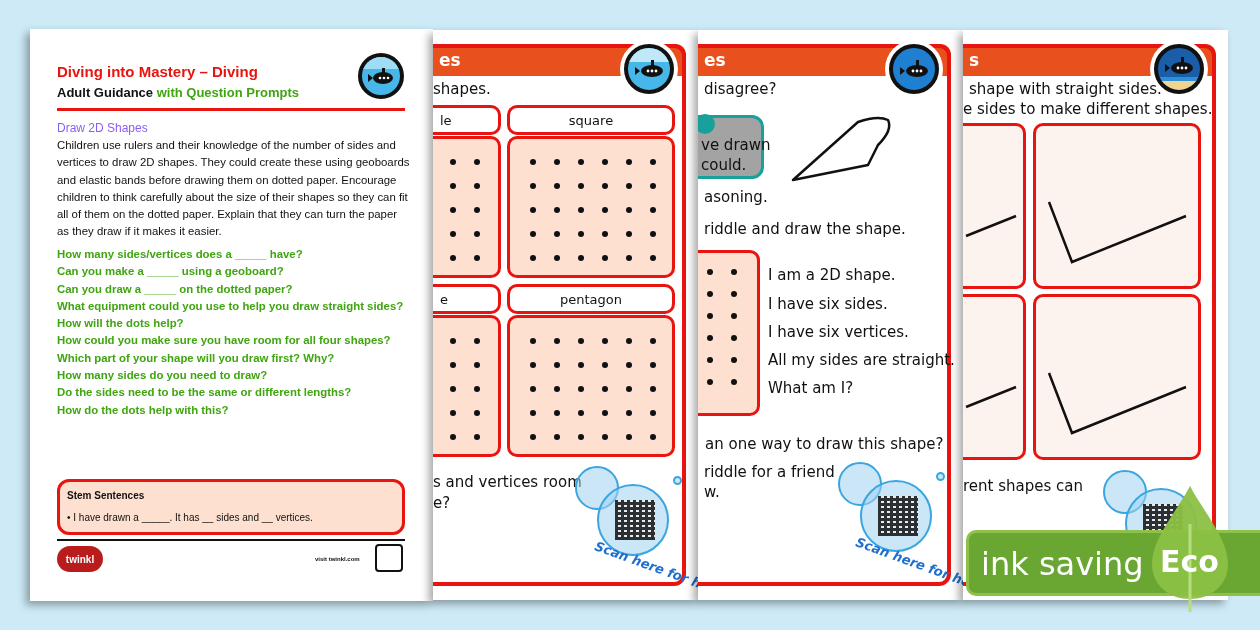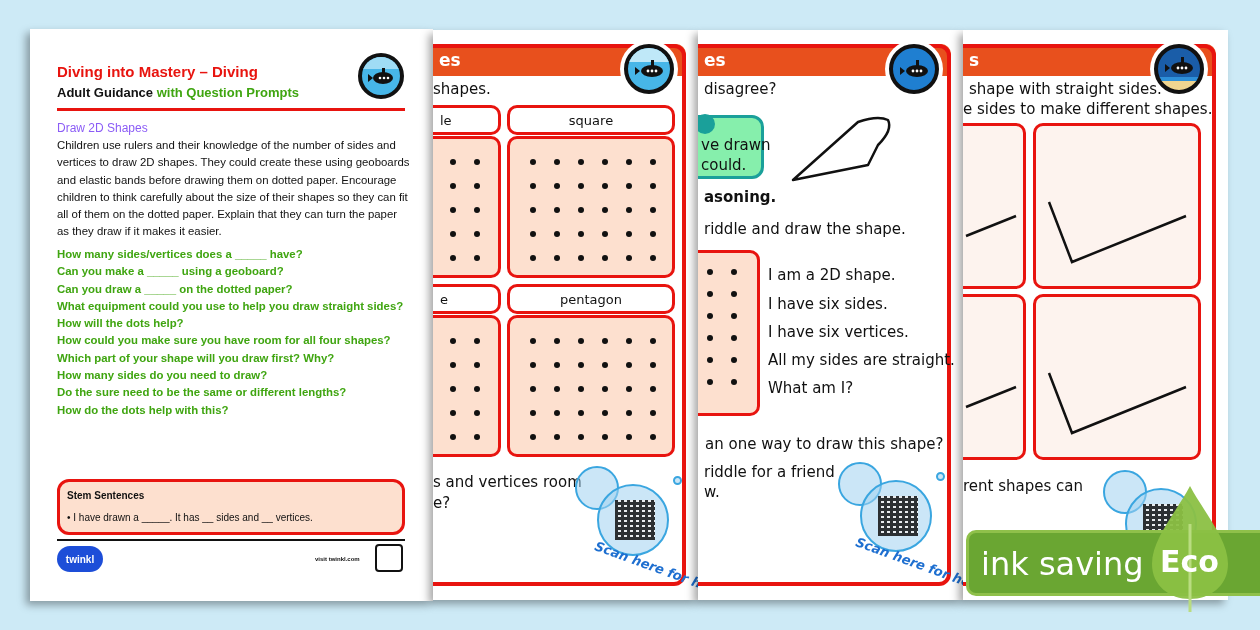--- a/index.html
+++ b/index.html
@@ -40,21 +40,21 @@
   #guide .rule { position: absolute; left: 27px; top: 79px; width: 348px; height: 3px; background: #e8140f; }
   #guide .logo { position: absolute; left: 328px; top: 24px; width: 46px; height: 46px; border-radius: 50%; border: 4px solid #111; background: #47b6e8; overflow: hidden; }
   #guide .section-title { position: absolute; left: 27px; top: 92px; font-size: 12px; color: #8b5cf6; }
   #guide .body { position: absolute; left: 27px; top: 108px; width: 355px; font-size: 11.4px; line-height: 17.3px; color: #111; }
   #guide .prompts { position: absolute; left: 27px; top: 217px; list-style: none; }
   #guide .prompts li { font-size: 11.4px; line-height: 17.3px; color: #3fa510; font-weight: bold; white-space: nowrap; }
   #guide .stem { position: absolute; left: 27px; top: 450px; width: 348px; height: 56px; background: #fde0cf; border: 3px solid #e8140f; border-radius: 12px; }
   #guide .stem-title { position: absolute; left: 7px; top: 8px; font-weight: bold; font-size: 10px; color: #111; }
   #guide .stem-line { position: absolute; left: 7px; top: 30px; font-size: 10px; color: #111; white-space: nowrap; }
   #guide .foot-rule { position: absolute; left: 27px; top: 510px; width: 348px; height: 2px; background: #111; }
-  #guide .twinkl { position: absolute; left: 27px; top: 517px; width: 46px; height: 26px; background: #1d4ed8; border-radius: 13px; color: #fff; font-weight: bold; font-size: 10px; display: flex; align-items: center; justify-content: center; }
+  #guide .twinkl { position: absolute; left: 27px; top: 517px; width: 46px; height: 26px; background: #b91c1c; border-radius: 13px; color: #fff; font-weight: bold; font-size: 10px; display: flex; align-items: center; justify-content: center; }
   #guide .visit { position: absolute; left: 285px; top: 527px; font-size: 6px; font-weight: bold; color: #111; }
   #guide .quality { position: absolute; left: 345px; top: 515px; width: 28px; height: 28px; border: 2px solid #111; border-radius: 4px; background: #fff; }
 
   #ws1 { left: 433px; top: 30px; width: 265px; height: 570px; }
   #ws2 { left: 698px; top: 30px; width: 265px; height: 570px; }
   #ws3 { left: 963px; top: 30px; width: 265px; height: 570px; }
 
   
   #eco { position: absolute; left: 966px; top: 530px; width: 294px; height: 66px; background: #6aa632; border: 3px solid #8fc04a; border-right: none; border-radius: 10px 0 0 10px; }
   #eco .ink { position: absolute; left: 12px; top: 12px; color: #fff; font-size: 32px; font-family: "DejaVu Sans", sans-serif; }
@@ -83,21 +83,21 @@
   <div class="body">Children use rulers and their knowledge of the number of sides and vertices to draw 2D shapes. They could create these using geoboards and elastic bands before drawing them on dotted paper. Encourage children to think carefully about the size of their shapes so they can fit all of them on the dotted paper. Explain that they can turn the paper as they draw if it makes it easier.</div>
   <ul class="prompts">
     <li>How many sides/vertices does a _____ have?</li>
     <li>Can you make a _____ using a geoboard?</li>
     <li>Can you draw a _____ on the dotted paper?</li>
     <li>What equipment could you use to help you draw straight sides?</li>
     <li>How will the dots help?</li>
     <li>How could you make sure you have room for all four shapes?</li>
     <li>Which part of your shape will you draw first? Why?</li>
     <li>How many sides do you need to draw?</li>
-    <li>Do the sure need to be the same or different lengths?</li>
+    <li>Do the sides need to be the same or different lengths?</li>
     <li>How do the dots help with this?</li>
   </ul>
   <div class="stem">
     <div class="stem-title">Stem Sentences</div>
     <div class="stem-line">• I have drawn a _____. It has __ sides and __ vertices.</div>
   </div>
   <div class="foot-rule"></div>
   <div class="twinkl">twinkl</div>
   <div class="visit">visit twinkl.com</div>
   <div class="quality"></div>
@@ -255,29 +255,29 @@
           <rect x="23" y="12" width="3" height="6" fill="#111"></rect>
           <polygon points="7,19 12,23 7,27" fill="#111"></polygon>
           <circle cx="20" cy="23" r="1.4" fill="#fff"></circle>
           <circle cx="24" cy="23" r="1.4" fill="#fff"></circle>
           <circle cx="28" cy="23" r="1.4" fill="#fff"></circle>
         </svg>
     </div>
   </div>
   <div class="line" style="left:6px;top:50px;">disagree?</div>
 
-  <div style="position:absolute;left:-40px;top:85px;width:106px;height:64px;border:3px solid #1aa09a;border-radius:12px;background:#86efac;">
+  <div style="position:absolute;left:-40px;top:85px;width:106px;height:64px;border:3px solid #1aa09a;border-radius:12px;background:#a3a3a3;">
     <div style="position:absolute;left:34px;top:-4px;width:20px;height:20px;border-radius:50%;background:#1aa09a;"></div>
     <div class="line" style="left:40px;top:18px;">ve drawn</div>
     <div class="line" style="left:40px;top:38px;">could.</div>
   </div>
   <svg style="position:absolute;left:90px;top:80px;" width="110" height="75">
     <path d="M5 70 L70 12 Q90 5 100 10 Q105 20 90 35 L80 55 Z" fill="none" stroke="#111" stroke-width="2.5" stroke-linejoin="round"></path>
   </svg>
-  <div class="line" style="left:6px;top:158px;font-weight:bold;">asoning.</div>
+  <div class="line" style="left:6px;top:158px;">asoning.</div>
   <div class="line" style="left:6px;top:190px;">riddle and draw the shape.</div>
 
   <div class="dot-box" style="left:-30px;top:220px;width:92px;height:166px;">
     <div class="dot-grid" style="left:36px;top:16px;grid-template-columns:repeat(2,6px);column-gap:18px;row-gap:16px;">
       <span class="dot"></span>
         <span class="dot"></span>
         <span class="dot"></span>
         <span class="dot"></span>
         <span class="dot"></span>
         <span class="dot"></span>

